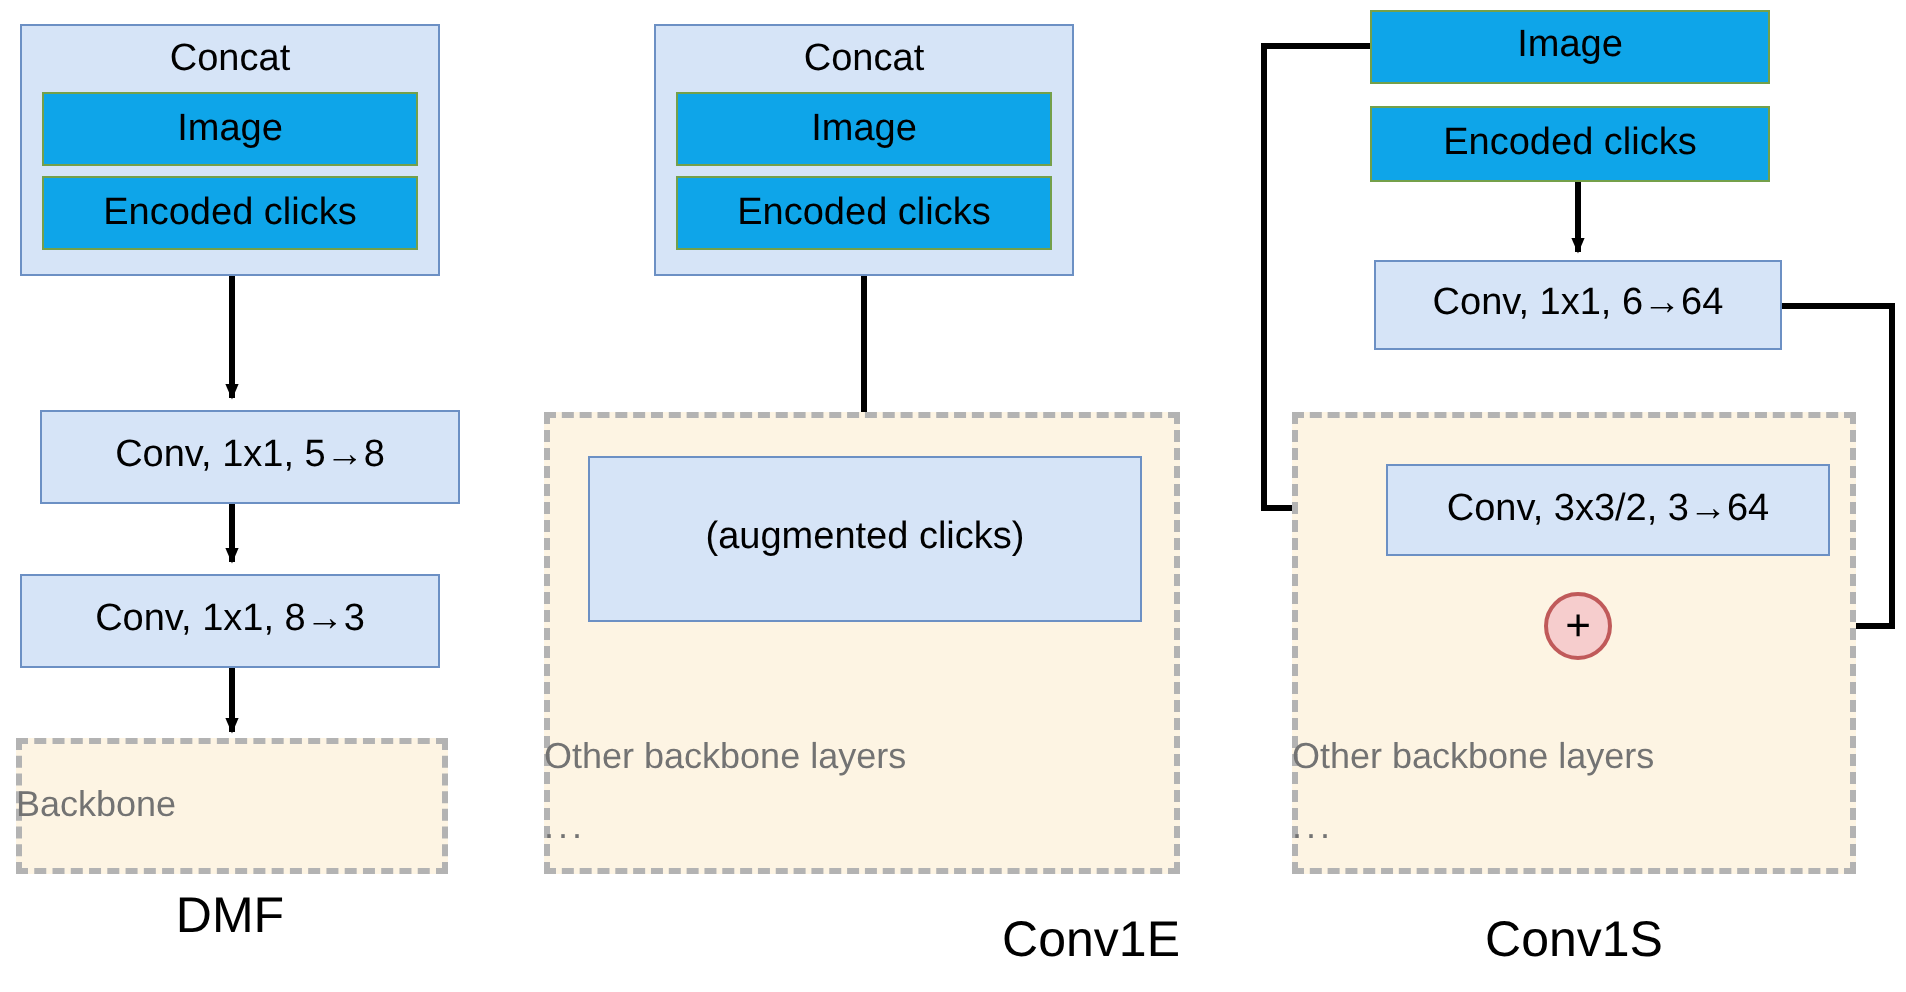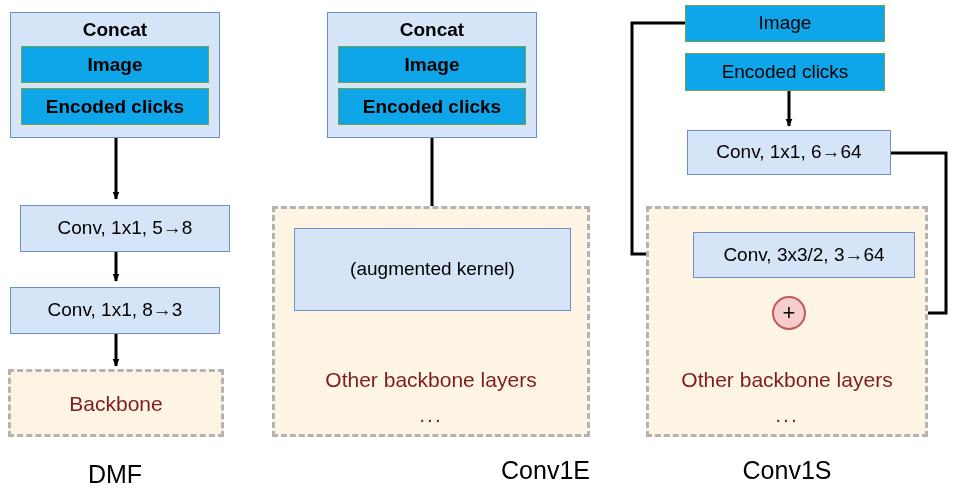--- a/index.html
+++ b/index.html
@@ -42,38 +42,37 @@
   .green-box {
     background: #0ea5e9;
     border: 1.6px solid #74a04a;
     font-size: 19px;
   }
   .concat-box {
     background: #d6e4f7;
     border: 1.6px solid #6c90c4;
     display: block;
     padding: 0;
-    font-weight: bold;
   }
   .concat-title {
     font-size: 19px;
     text-align: center;
     color: #000;
   }
   .dashed-region {
     position: absolute;
     box-sizing: border-box;
     background: #fdf4e3;
     border: 3px dashed #b3b3b3;
   }
   .plain-text {
     position: absolute;
-    color: #7f1d1d;
-    font-size: 21px;
-    text-align: center;
+    color: #737373;
+    font-size: 18px;
+    text-align: left;
     white-space: nowrap;
   }
   .col-label {
     position: absolute;
     font-size: 25px;
     color: #000;
     text-align: center;
     white-space: nowrap;
   }
   .add-node {
@@ -144,36 +143,36 @@
   </div>
 
   <div class="node blue-box" style="left:20px; top:205px; width:210px; height:47px;">
     <span>Conv, 1x1, 5→8</span>
   </div>
 
   <div class="node blue-box" style="left:10px; top:287px; width:210px; height:47px;">
     <span>Conv, 1x1, 8→3</span>
   </div>
 
-  <div class="col-label" style="left:0px; top:460px; width:230px;">DMF</div>
+  <div class="col-label" style="left:0px; top:444px; width:230px;">DMF</div>
 
   <div class="dashed-region" style="left:272px; top:206px; width:318px; height:231px;"></div>
 
   <div class="node concat-box" style="left:327px; top:12px; width:210px; height:126px;">
     <div class="concat-title" style="margin-top:6px; margin-bottom:5px;">Concat</div>
     <div class="node green-box" style="position:relative; left:0; top:0; margin:0 auto 5px auto; width:188px; height:37px;">
       <span>Image</span>
     </div>
     <div class="node green-box" style="position:relative; left:0; top:0; margin:0 auto; width:188px; height:37px;">
       <span>Encoded clicks</span>
     </div>
   </div>
 
   <div class="node blue-box" style="left:294px; top:228px; width:277px; height:83px;">
-    <span>(augmented kernel)</span>
+    <span>(augmented clicks)</span>
   </div>
 
   <div class="plain-text" style="left:272px; top:368px; width:318px;">Other backbone layers</div>
   <div class="plain-text ellipsis" style="left:272px; top:403px; width:318px;">...</div>
 
   <div class="col-label" style="left:272px; top:456px; width:318px;text-align:right;">Conv1E</div>
 
   <div class="dashed-region" style="left:646px; top:206px; width:282px; height:231px;"></div>
 
   <div class="node green-box" style="left:685px; top:5px; width:200px; height:37px;">

